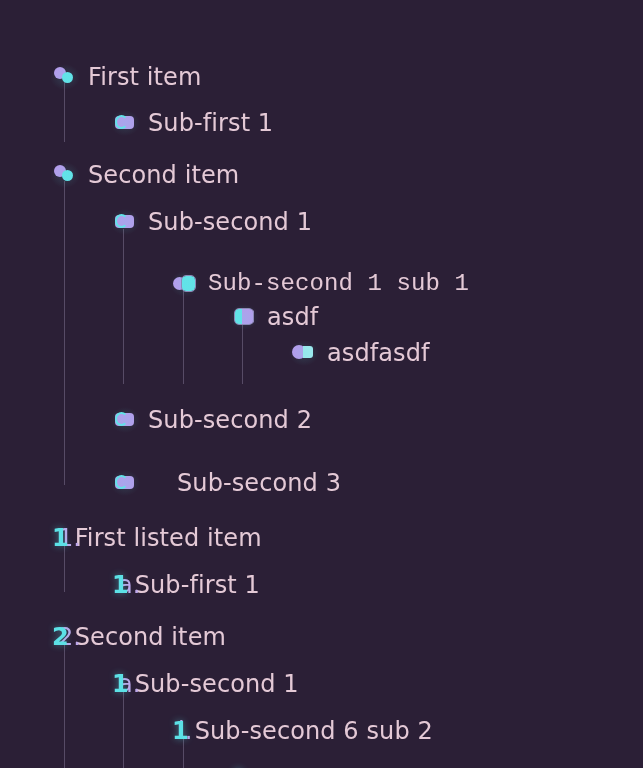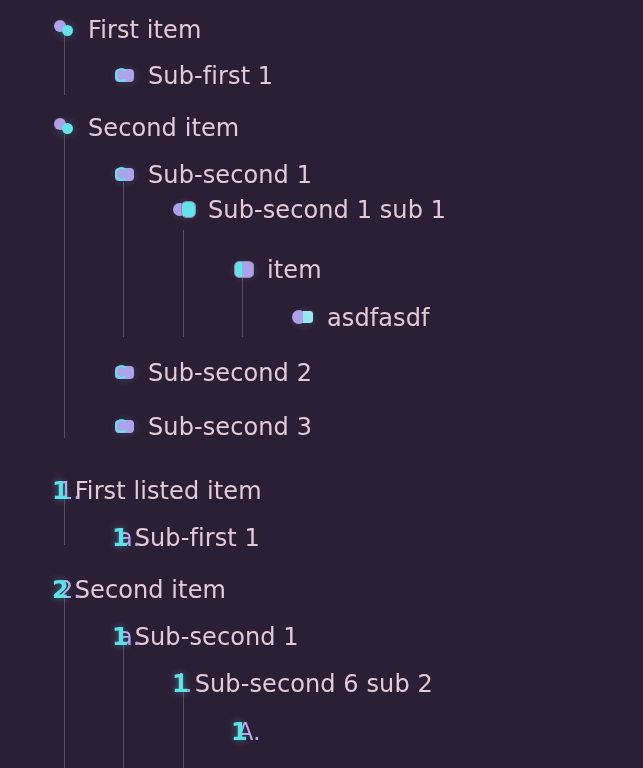--- a/index.html
+++ b/index.html
@@ -13,20 +13,21 @@
     overflow: hidden;
     font-family: "DejaVu Sans", "Liberation Sans", sans-serif;
     color: #e4c9d6;
     -webkit-font-smoothing: antialiased;
   }
 
   #doc {
     position: relative;
     width: 643px;
     height: 540px;
+    margin-top: 47px;
   }
 
   
   .row {
     position: absolute;
     left: 0;
     height: 47px;
     display: flex;
     align-items: center;
     white-space: nowrap;
@@ -157,51 +158,51 @@
         </span>
         <span class="text">Second item</span>
       </div>
       <div class="row" style="top: 151px; left: 112px;">
         <span class="bullet b2">
           <i class="p"></i>
           <i class="c"></i>
         </span>
         <span class="text">Sub-second 1</span>
       </div>
-      <div class="row" style="top: 186px; left: 172px;">
+      <div class="row" style="top: 213px; left: 172px; font-family: Liberation Mono, monospace;">
         <span class="bullet b3">
           <i class="p"></i>
           <i class="c"></i>
           <i class="o"></i>
         </span>
         <span class="text">Sub-second 1 sub 1</span>
       </div>
       <div class="row" style="top: 246px; left: 231px;">
         <span class="bullet b4">
           <i class="c"></i>
           <i class="p"></i>
           <i class="o"></i>
         </span>
-        <span class="text">item</span>
-      </div>
-      <div class="row" style="top: 294px; left: 291px;">
+        <span class="text">asdf</span>
+      </div>
+      <div class="row" style="top: 282px; left: 291px;">
         <span class="bullet b5">
           <i class="p"></i>
           <i class="c"></i>
         </span>
         <span class="text">asdfasdf</span>
       </div>
       <div class="row" style="top: 349px; left: 112px; align-items: center;">
         <span class="bullet b2">
           <i class="p"></i>
           <i class="c"></i>
         </span>
         <span class="text">Sub-second 2</span>
       </div>
-      <div class="row" style="top: 403px; left: 112px;">
+      <div class="row" style="top: 412px; left: 112px; gap: 29px;">
         <span class="bullet b2">
           <i class="p"></i>
           <i class="c"></i>
         </span>
         <span class="text">Sub-second 3</span>
       </div>
     </div>
   <div id="ordered">
       <div class="row" style="top: 467px; left: 52px;">
         <span class="marker"><span class="src">1</span><span class="ren">1.</span></span>

